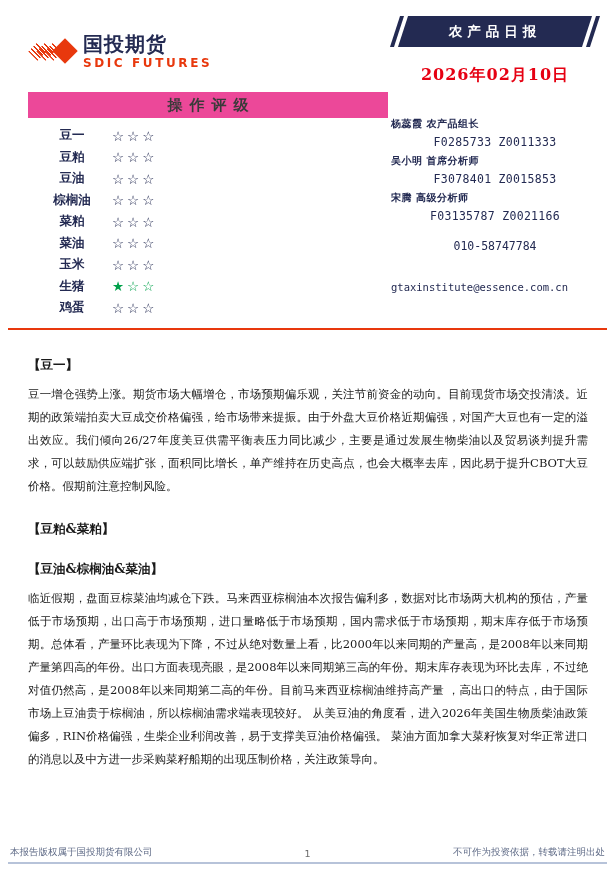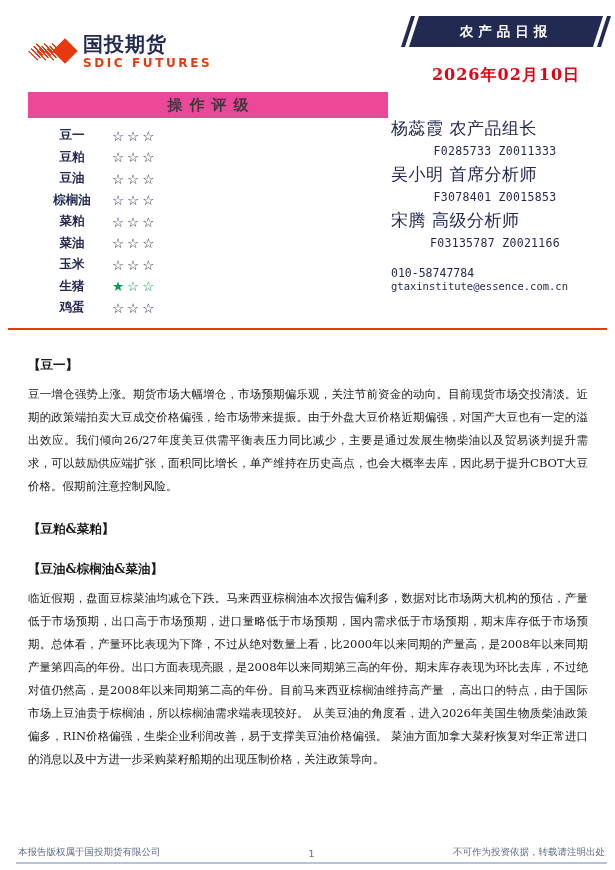--- a/index.html
+++ b/index.html
@@ -3,21 +3,21 @@
 <meta charset="utf-8">
 <style>
   * { box-sizing: border-box; margin: 0; padding: 0; }
   html,body { background:#fff; }
   .page {
     width: 615px; height: 870px; background: #fff; position: relative;
     margin: 0 auto; overflow: hidden;
     font-family: "DejaVu Serif", serif;
   }
   
-  .header { display: flex; justify-content: space-between; padding: 16px 5px 0 28px; }
+  .header { display: flex; justify-content: space-between; padding: 16px 16px 0 28px; }
   .logo { display: flex; align-items: center; gap: 9px; }
   .logo-mark { display: flex; align-items: center; height: 30px; padding-left: 8px; }
   .dm { display: inline-block; width: 13px; height: 13px; transform: rotate(45deg); margin-left: -5px; }
   .dm.h { background: repeating-linear-gradient(0deg, #e8380d 0 1.5px, rgba(255,255,255,0) 1.5px 3.5px); }
   .dm.s { width: 18px; height: 18px; background: #e8380d; margin-left: -4px; }
   .logo-cn { font-family: "DejaVu Sans", sans-serif; font-weight: bold; font-size: 20px; color: #232a52; letter-spacing: 1px; line-height: 22px; }
   .logo-en { font-family: "DejaVu Sans", sans-serif; font-weight: bold; font-size: 12px; color: #e8380d; letter-spacing: 2.6px; margin-top: 1px; }
   .header-right { width: 208px; text-align: center; padding-top: 0; }
   .banner { background: #232a52; color: #fff; font-weight: bold; font-size: 13.5px; letter-spacing: 5px;
             padding: 7px 0 6px; transform: skewX(-18deg); position: relative; margin: 0 12px; }
@@ -29,33 +29,33 @@
   .columns { display: flex; justify-content: space-between; padding: 6px 16px 0 28px; }
   .left-col { width: 360px; }
   .ratings-title-bar { background: #ec4899; text-align: center; font-weight: bold; font-size: 15px;
                        color: #3a3a3a; padding: 4px 0 3px; letter-spacing: 7px; text-indent: 7px; }
   .ratings-list { padding: 7px 0 0 4px; }
   .rating-row { display: flex; height: 21.5px; align-items: center; font-weight: bold; color: #232a52; font-size: 12.5px; }
   .r-name { width: 80px; text-align: center; }
   .r-stars { font-family: "DejaVu Sans", sans-serif; font-size: 13.5px; letter-spacing: 3px; color: #232a52; }
   .rating-row.green .r-stars { color: #00a14b; }
   .right-col { width: 208px; padding-top: 25px; color: #232a52; }
-  .a-line { font-weight: normal; font-size: 17px; letter-spacing: 0.5px; }
+  .a-line { font-weight: bold; font-size: 10px; letter-spacing: 0.5px; }
   .a-codes { font-family: "DejaVu Sans Mono", monospace; font-size: 11.5px; margin: 4px 0 5px; letter-spacing: 0.3px; text-align: center; }
   .contact { margin-top: 16px; }
-  .phone { font-family: "DejaVu Sans Mono", monospace; font-size: 11.5px; margin-bottom: 0; }
+  .phone { font-family: "DejaVu Sans Mono", monospace; font-size: 11.5px; margin-bottom: 28px; text-align: center; }
   .email { font-family: "DejaVu Sans Mono", monospace; font-size: 10.5px; }
   
   .red-rule { height: 2px; background: #e8380d; margin: 9px 8px 0; }
   
   .content { padding: 4px 27px 0 28px; color: #1a1a1a; }
   .sec-title { font-weight: bold; font-size: 12.5px; margin: 23px 0 9px; }
   .sec-body { font-size: 11.5px; line-height: 23px; text-align: justify; }
   
-  .footer { position: absolute; left: 8px; right: 0; bottom: 0; padding: 0 8px; }
+  .footer { position: absolute; left: 0; right: 0; bottom: 0; padding: 0 8px; }
   .footer-row { display: grid; grid-template-columns: 1fr auto 1fr; align-items: end;
                 font-family: "DejaVu Sans", sans-serif; font-size: 9.5px; color: #5e6a86; padding: 0 2px 3px; }
   .footer-row .f-left { text-align: left; }
   .footer-row .f-page { text-align: center; color: #6b6b6b; }
   .footer-row .f-right { text-align: right; }
   .bottom-rule { height: 2px; background: #b7c3d9; margin-bottom: 6px; }
 </style>
 </head>
 <body>
 

